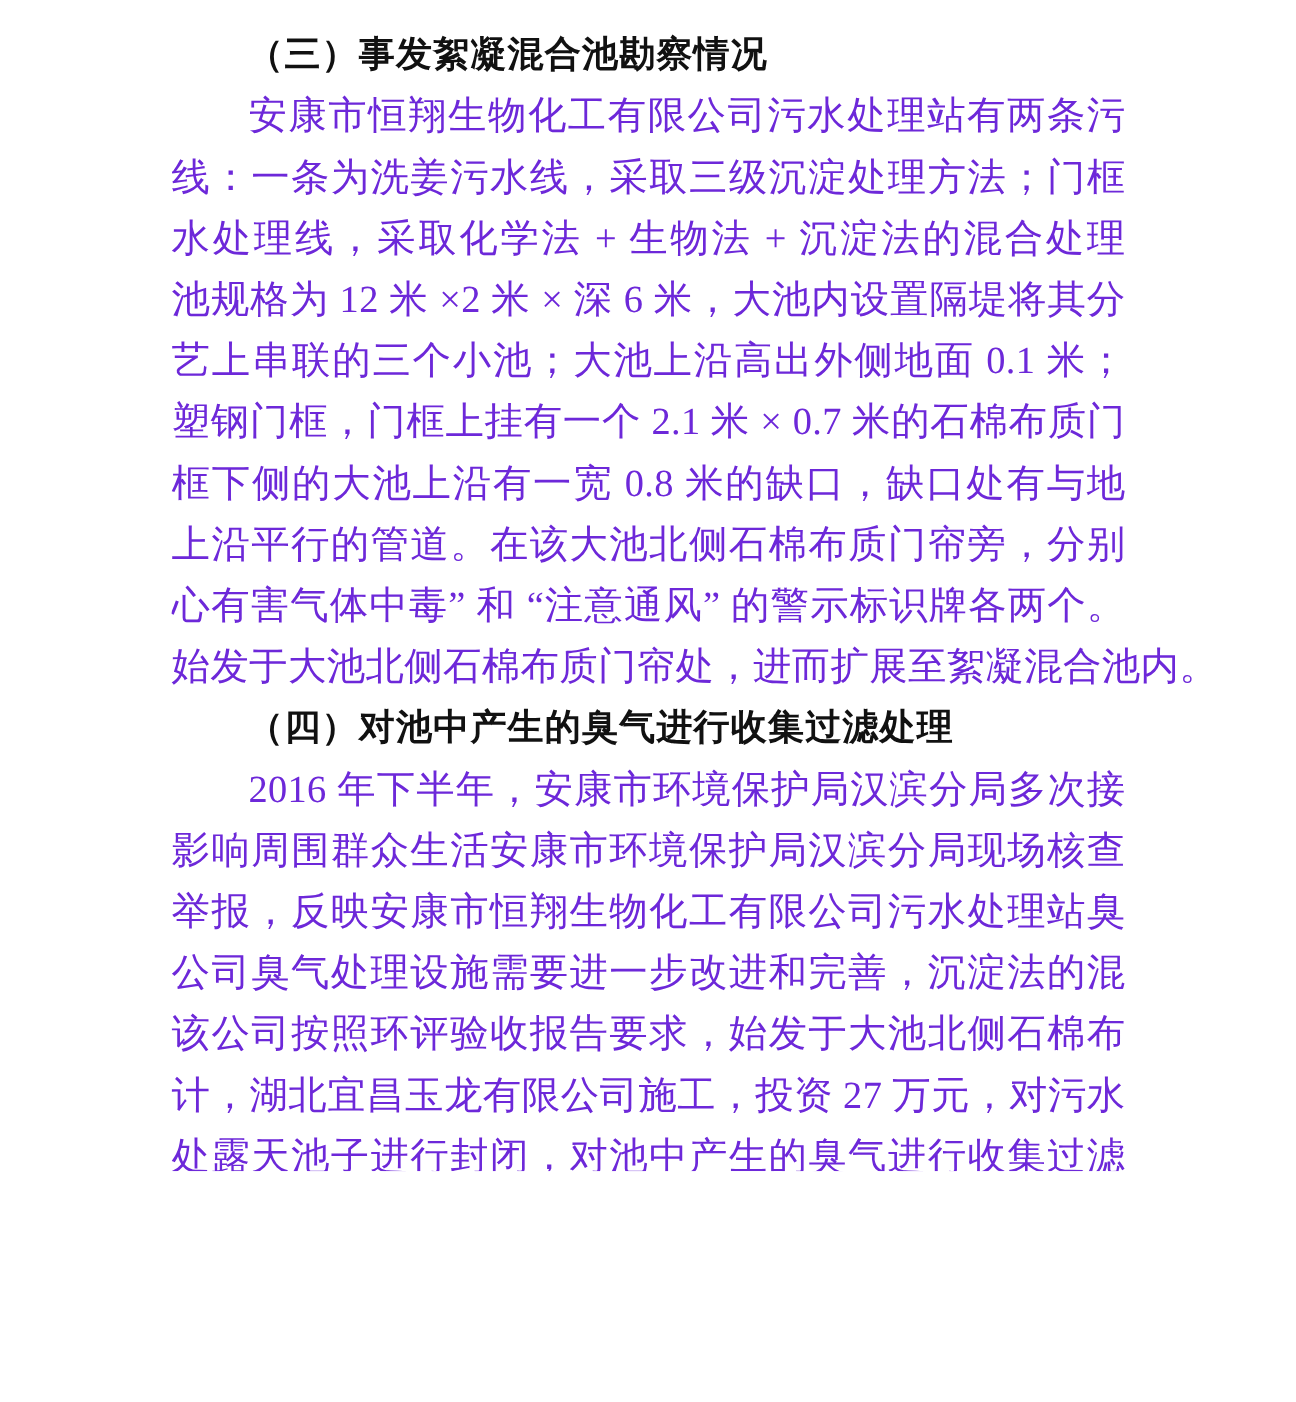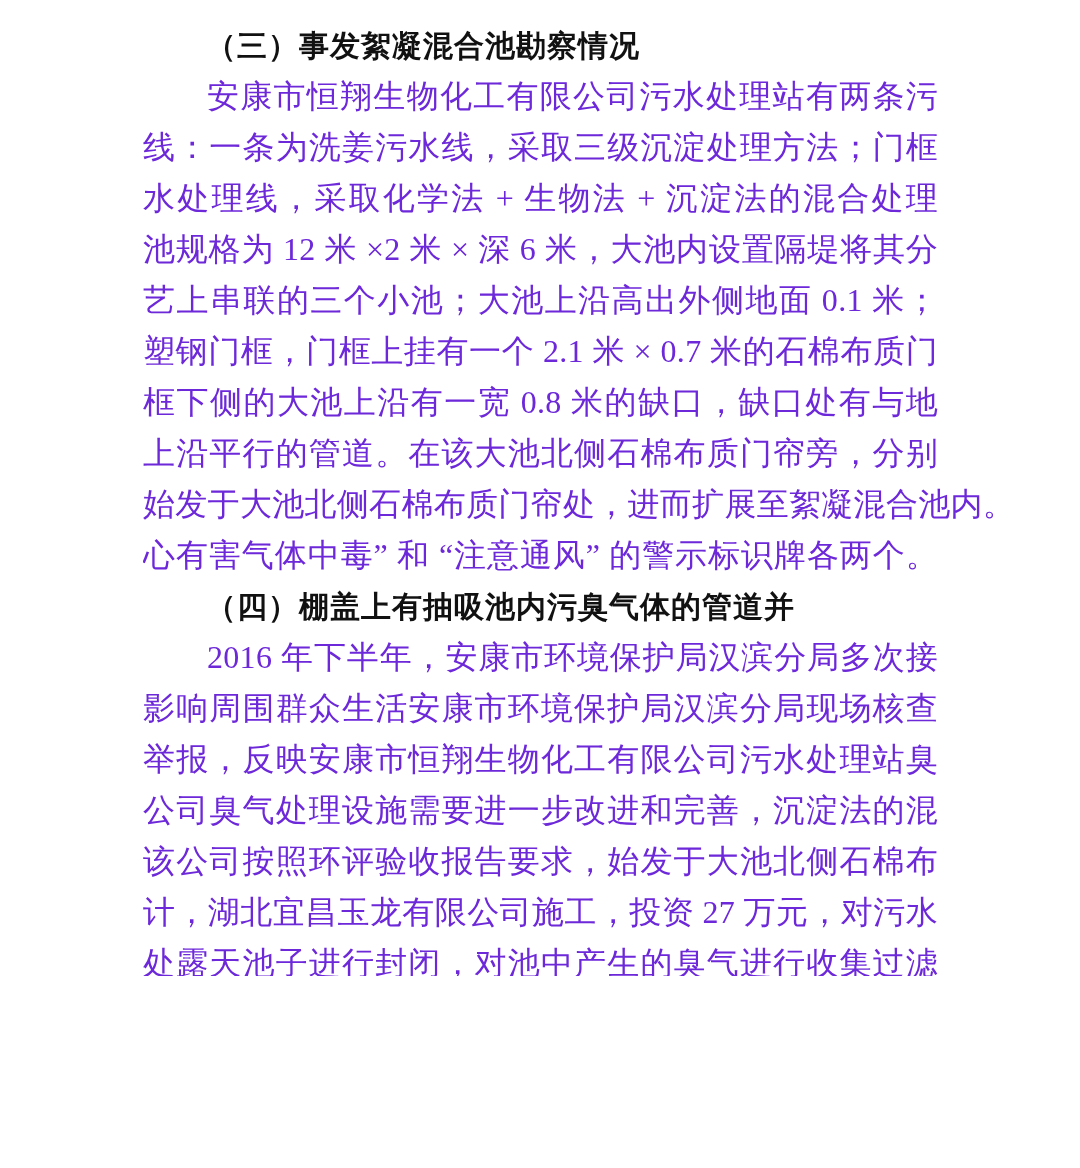--- a/index.html
+++ b/index.html
@@ -55,23 +55,23 @@
 
   <div class="line heading">（三）事发絮凝混合池勘察情况</div>
       <div class="line j indent">安康市恒翔生物化工有限公司污水处理站有两条污水处理</div>
       <div class="line j">线：一条为洗姜污水线，采取三级沉淀处理方法；门框上挂有一个</div>
       <div class="line j">水处理线，采取化学法 + 生物法 + 沉淀法的混合处理法。酸解污</div>
       <div class="line j">池规格为 12 米 ×2 米 × 深 6 米，大池内设置隔堤将其分隔成工</div>
       <div class="line j">艺上串联的三个小池；大池上沿高出外侧地面 0.1 米；大池上有</div>
       <div class="line j">塑钢门框，门框上挂有一个 2.1 米 × 0.7 米的石棉布质门帘；门</div>
       <div class="line j">框下侧的大池上沿有一宽 0.8 米的缺口，缺口处有与地面及大池</div>
       <div class="line j">上沿平行的管道。在该大池北侧石棉布质门帘旁，分别悬挂有“当</div>
+      <div class="line j">心有害气体中毒” 和 “注意通风” 的警示标识牌各两个。该事故</div>
       <div class="line">始发于大池北侧石棉布质门帘处，进而扩展至絮凝混合池内。</div>
-      <div class="line j">心有害气体中毒” 和 “注意通风” 的警示标识牌各两个。该事故</div>
-      <div class="line heading">（四）棚盖上有抽吸池内污臭气体的管道并</div>
+      <div class="line heading">（四）对池中产生的臭气进行收集过滤处理</div>
       <div class="line j indent">2016 年下半年，安康市环境保护局汉滨分局多次接到群众</div>
       <div class="line j">影响周围群众生活安康市环境保护局汉滨分局现场核查后指出</div>
       <div class="line j">举报，反映安康市恒翔生物化工有限公司污水处理站臭气熏人，</div>
       <div class="line j">公司臭气处理设施需要进一步改进和完善，沉淀法的混合处理法，</div>
       <div class="line j">该公司按照环评验收报告要求，始发于大池北侧石棉布质门帘处</div>
       <div class="line j">计，湖北宜昌玉龙有限公司施工，投资 27 万元，对污水站十余</div>
       <div class="line j">处露天池子进行封闭，对池中产生的臭气进行收集过滤处理。该</div>
     </div>
 </div>
 

